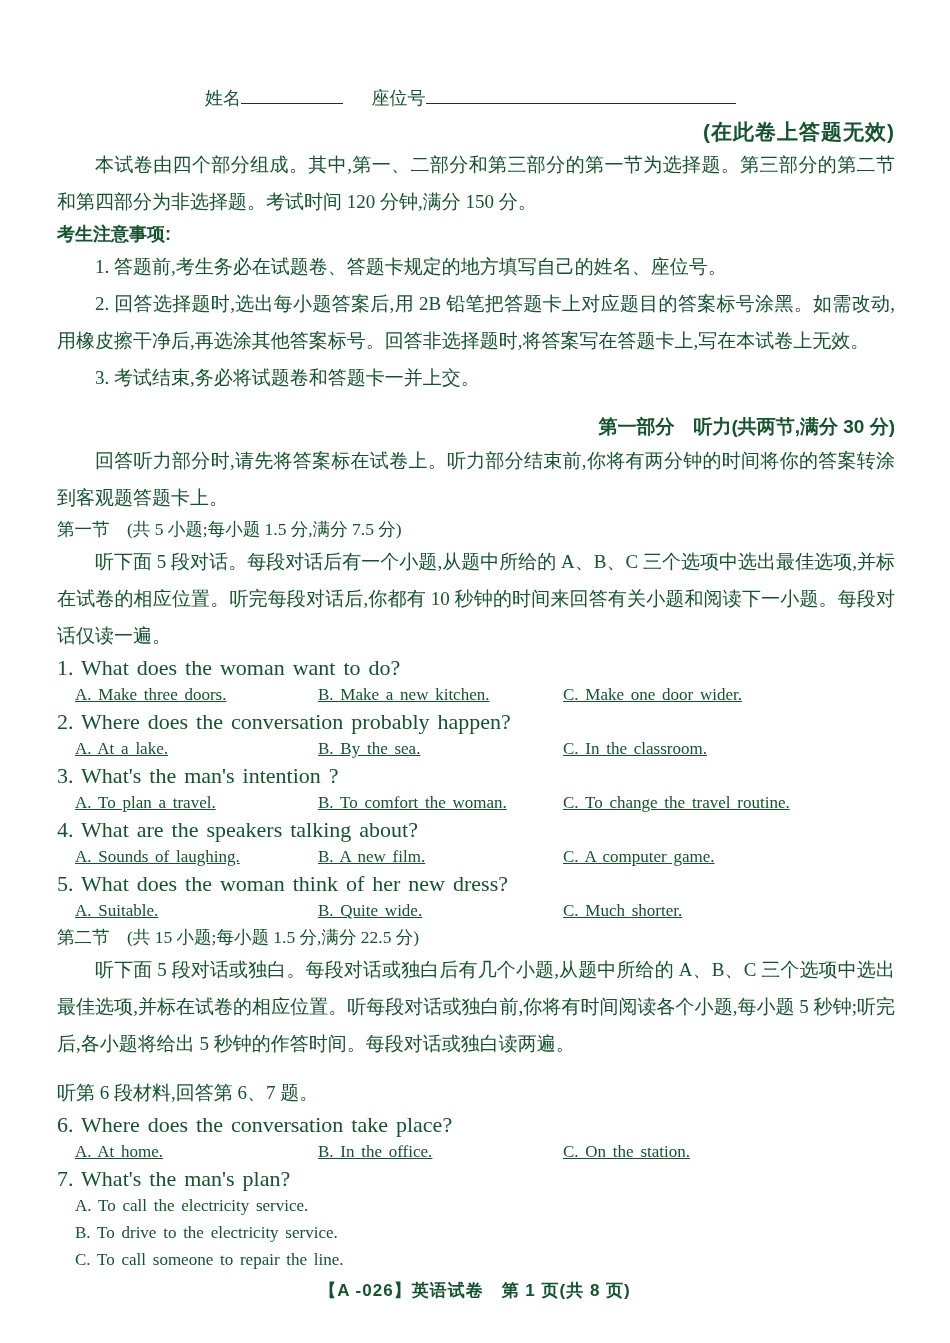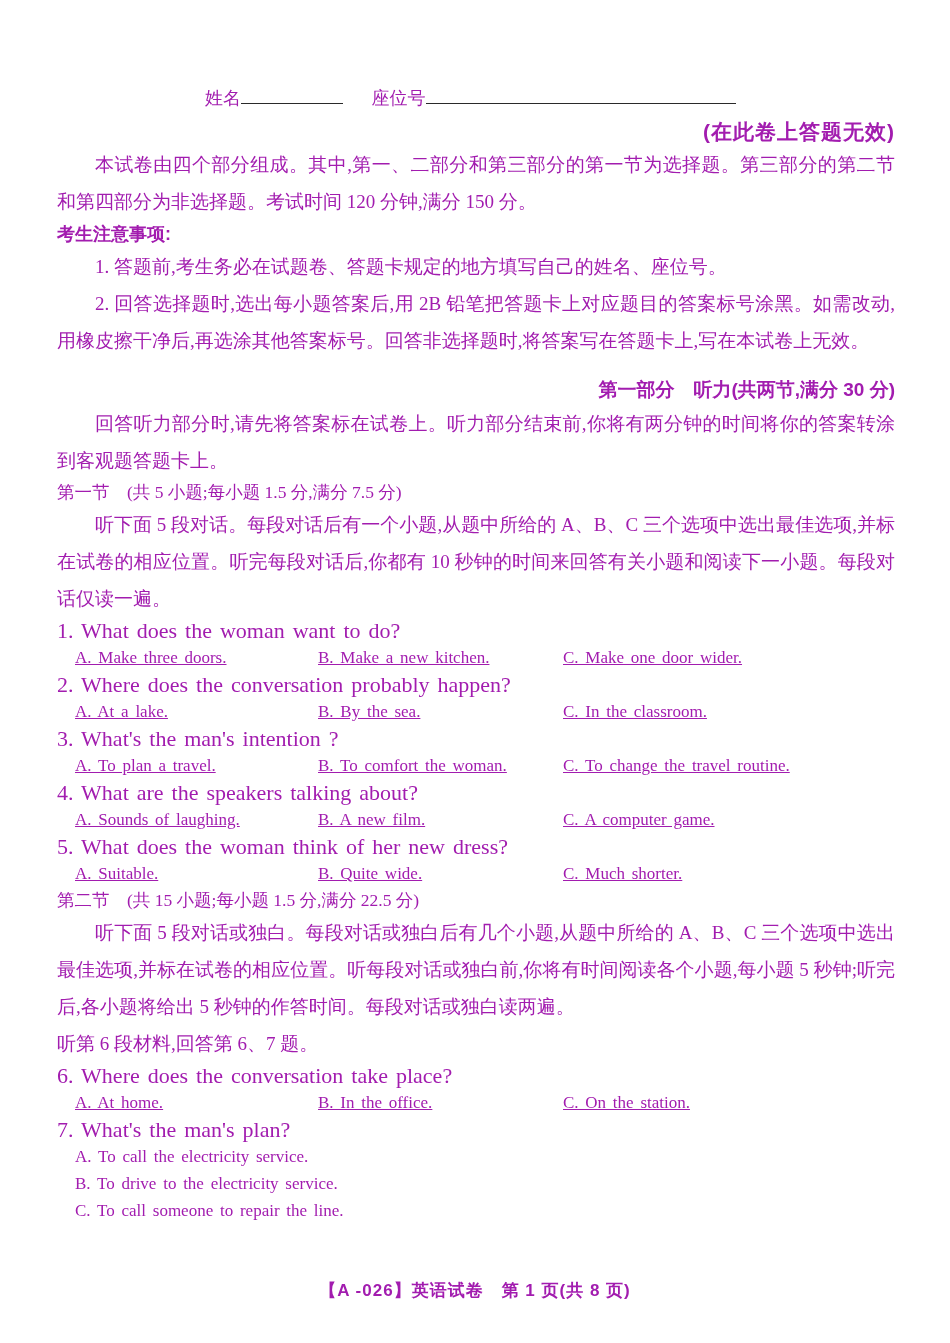--- a/index.html
+++ b/index.html
@@ -1,20 +1,20 @@
 <!DOCTYPE html>
 <html><head>
 <meta charset="utf-8">
 <style>
   html,body{margin:0;padding:0;background:#ffffff;}
   .page{
     position:relative;
     width:950px;height:1343px;
     background:#ffffff;
-    color:#a21caf;
+    color:#14532d;
     font-family:"Liberation Serif","DejaVu Serif",serif;
     box-sizing:border-box;
     padding:86px 55px 0 57px;
     overflow:hidden;
   }
   .hei{font-family:"Liberation Sans","DejaVu Sans",sans-serif;font-weight:700;}
 
   .header-line{
     font-size:18px;line-height:24px;
     padding-left:148px;white-space:nowrap;
@@ -46,21 +46,21 @@
   .notes-title{font-size:18px;line-height:28px;}
 
   .part-heading{
     font-size:19px;line-height:31px;
     margin-top:15px;
     text-align:right;
   }
   .section-heading{
     font-size:17.5px;line-height:27px;
   }
-  .mt-sm{margin-top:0;}
+  .mt-sm{margin-top:12px;}
 
   .en{word-spacing:2.5px;}
   .q-text{font-size:22px;line-height:27px;}
   .opts-row{
     display:flex;
     padding-left:18px;
     font-size:17px;line-height:27px;text-decoration:underline;
   }
   .opt-a{width:243px;flex:none;}
   .opt-b{width:245px;flex:none;}
@@ -86,20 +86,21 @@
   </div>
 
   <div class="notice hei">(在此卷上答题无效)</div>
 
 
   <p class="body indent">本试卷由四个部分组成。其中,第一、二部分和第三部分的第一节为选择题。第三部分的第二节和第四部分为非选择题。考试时间 120 分钟,满分 150 分。</p>
 
   <div class="notes-title hei">考生注意事项:</div>
   <p class="body indent">1. 答题前,考生务必在试题卷、答题卡规定的地方填写自己的姓名、座位号。</p>
   <p class="body indent">2. 回答选择题时,选出每小题答案后,用 2B 铅笔把答题卡上对应题目的答案标号涂黑。如需改动,用橡皮擦干净后,再选涂其他答案标号。回答非选择题时,将答案写在答题卡上,写在本试卷上无效。</p>
+  <p class="body indent">3. 考试结束,务必将试题卷和答题卡一并上交。</p>
 
   <div class="part-heading hei">第一部分　听力(共两节,满分 30 分)</div>
   <p class="body indent">回答听力部分时,请先将答案标在试卷上。听力部分结束前,你将有两分钟的时间将你的答案转涂到客观题答题卡上。</p>
 
   <div class="section-heading">第一节　(共 5 小题;每小题 1.5 分,满分 7.5 分)</div>
   <p class="body indent">听下面 5 段对话。每段对话后有一个小题,从题中所给的 A、B、C 三个选项中选出最佳选项,并标在试卷的相应位置。听完每段对话后,你都有 10 秒钟的时间来回答有关小题和阅读下一小题。每段对话仅读一遍。</p>
 
   <div class="question">
     <div class="q-text en">1. What does the woman want to do?</div>
     <div class="opts-row en">

